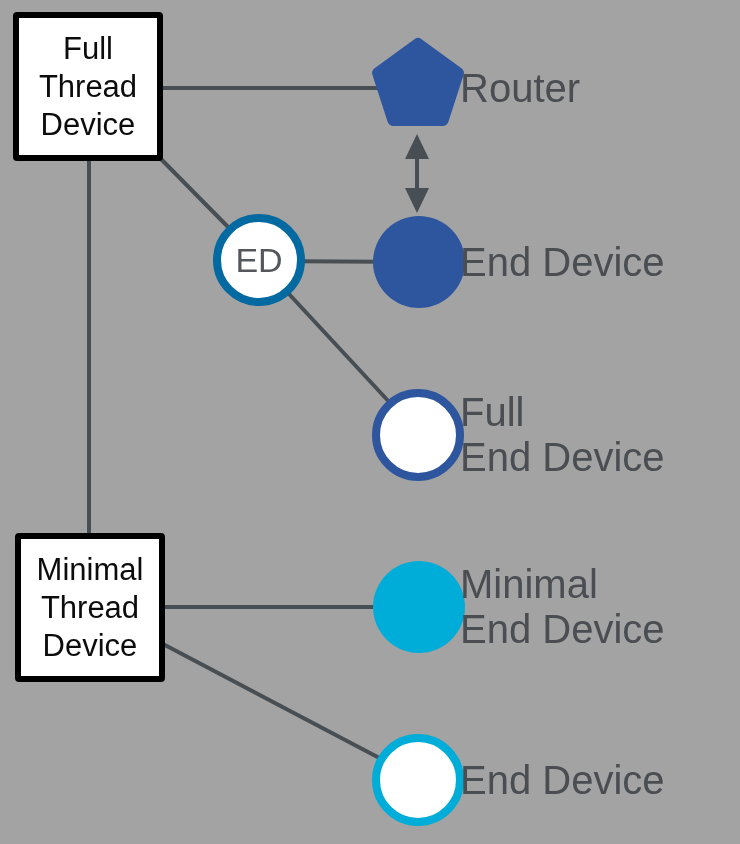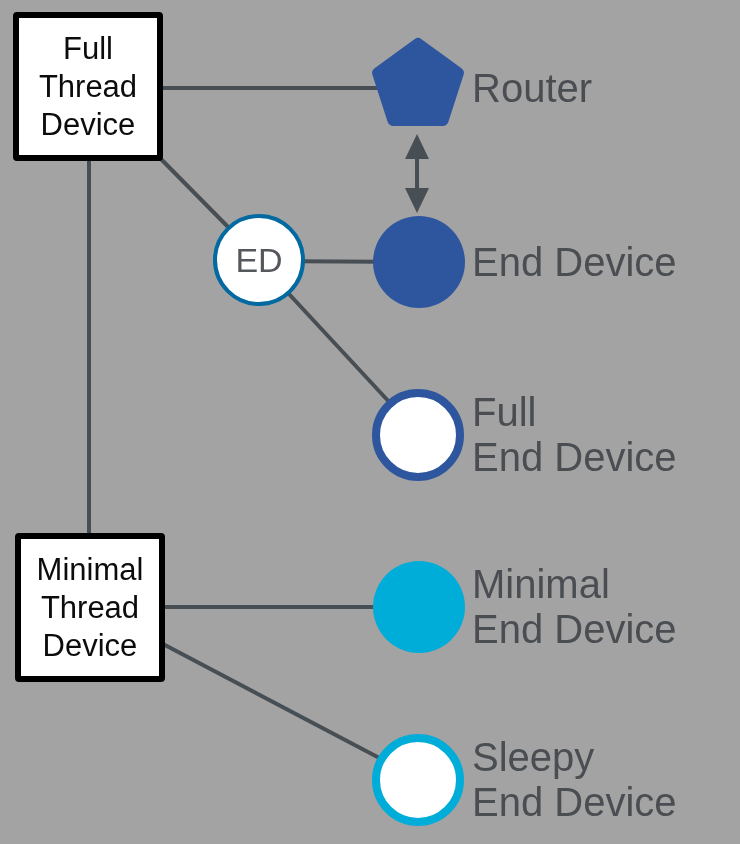--- a/index.html
+++ b/index.html
@@ -41,33 +41,33 @@
   }
   .box-ftd { left: 13px; top: 12px; }
   .box-mtd { left: 15px; top: 533px; }
   .ed-badge {
     position: absolute;
     left: 213px;
     top: 214px;
     width: 92px;
     height: 92px;
     box-sizing: border-box;
-    border: 4px solid #0369a1;
+    border: 8px solid #0369a1;
     border-radius: 50%;
     background: #ffffff;
     display: flex;
     align-items: center;
     justify-content: center;
     font-size: 34px;
     color: #54585d;
     z-index: 2;
   }
   .node-label {
     position: absolute;
-    left: 472px;
+    left: 460px;
     height: 100px;
     display: flex;
     flex-direction: column;
     justify-content: center;
     font-size: 40px;
     line-height: 45px;
     color: #4a4e52;
     white-space: nowrap;
     z-index: 2;
   }
@@ -134,17 +134,16 @@
     <span>Full</span>
     <span>End Device</span>
   </div>
 
   <div class="node-label label-med">
     <span>Minimal</span>
     <span>End Device</span>
   </div>
 
   <div class="node-label label-sed">
-    <span>Sleepy</span>
     <span>End Device</span>
   </div>
 
 </div>
 
 </body></html>

